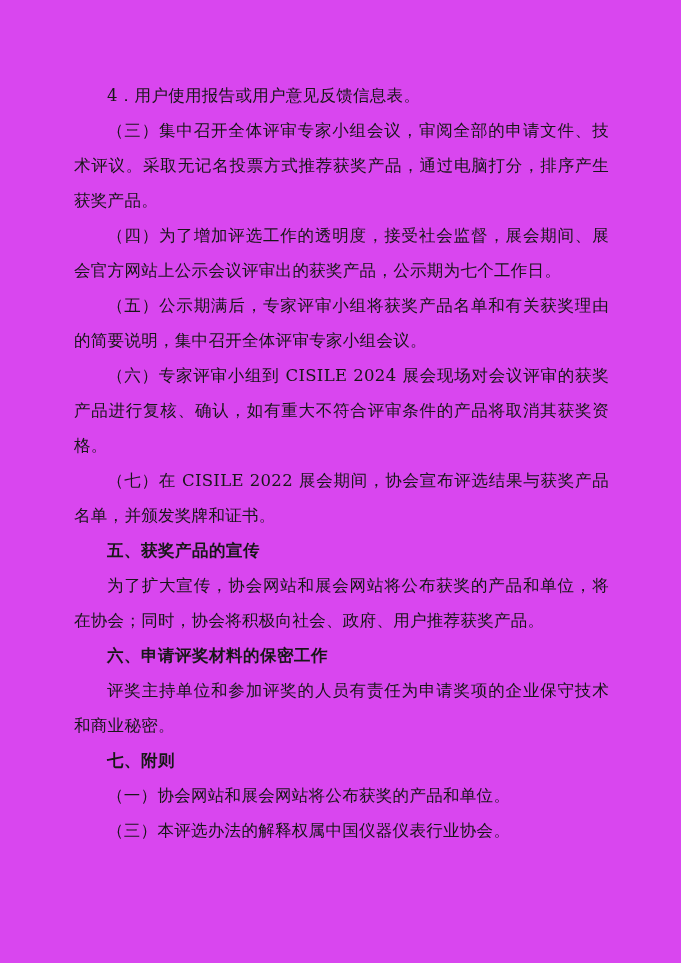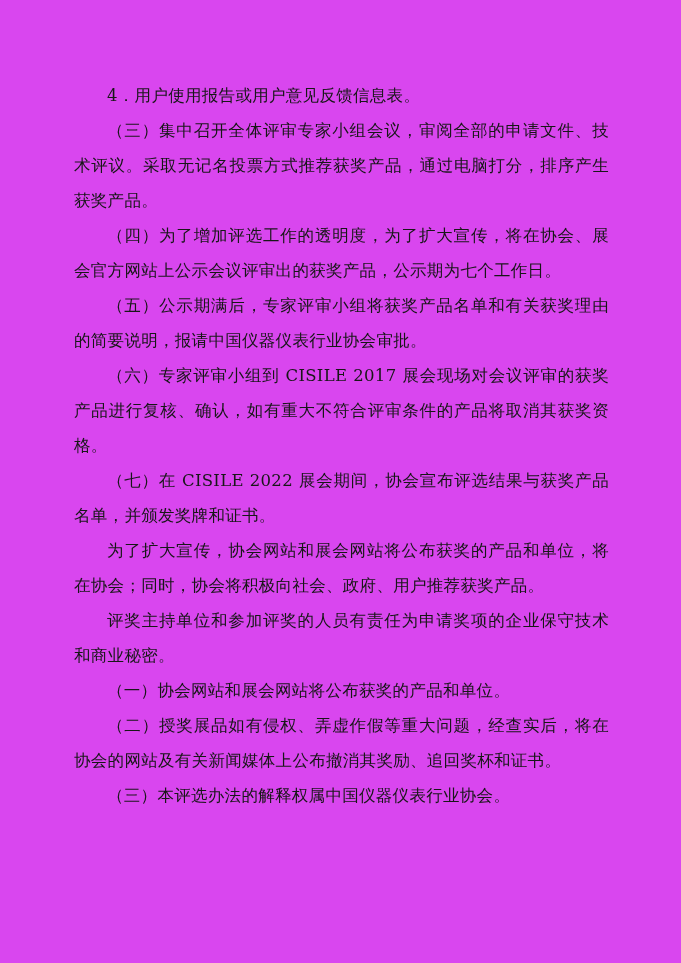--- a/index.html
+++ b/index.html
@@ -46,27 +46,29 @@
   }
 </style>
 </head>
 <body>
 
 <div class="page">
   <div class="doc-body">
 
     <p class="para">4．用户使用报告或用户意见反馈信息表。</p>
     <p class="para">（三）集中召开全体评审专家小组会议，审阅全部的申请文件、技术评议。采取无记名投票方式推荐获奖产品，通过电脑打分，排序产生获奖产品。</p>
-    <p class="para">（四）为了增加评选工作的透明度，为了扩大宣传，将在协会、展会官方网站上公示会议评审出的获奖产品，公示期为七个工作日。</p>
-    <p class="para">（五）公示期满后，专家评审小组将获奖产品名单和有关获奖理由的简要说明，报请中国仪器仪表行业协会审批。</p>
-    <p class="para">（六）专家评审小组到 CISILE  2017 展会现场对会议评审的获奖产品进行复核、确认，如有重大不符合评审条件的产品将取消其获奖资格。</p>
+    <p class="para">（四）为了增加评选工作的透明度，接受社会监督，展会期间、展会官方网站上公示会议评审出的获奖产品，公示期为七个工作日。</p>
+    <p class="para">（五）公示期满后，专家评审小组将获奖产品名单和有关获奖理由的简要说明，集中召开全体评审专家小组会议。</p>
+    <p class="para">（六）专家评审小组到 CISILE  2024 展会现场对会议评审的获奖产品进行复核、确认，如有重大不符合评审条件的产品将取消其获奖资格。</p>
     <p class="para">（七）在 CISILE  2022 展会期间，协会宣布评选结果与获奖产品名单，并颁发奖牌和证书。</p>
 
+    <p class="heading">五、获奖产品的宣传</p>
     <p class="para">为了扩大宣传，协会网站和展会网站将公布获奖的产品和单位，将在协会；同时，协会将积极向社会、政府、用户推荐获奖产品。</p>
 
+    <p class="heading">六、申请评奖材料的保密工作</p>
     <p class="para">评奖主持单位和参加评奖的人员有责任为申请奖项的企业保守技术和商业秘密。</p>
 
+    <p class="heading">七、附则</p>
     <p class="para">（一）协会网站和展会网站将公布获奖的产品和单位。</p>
-    <p class="para">（二）授奖展品如有侵权、弄虚作假等重大问题，经查实后，将在协会的网站及有关新闻媒体上公布撤消其奖励、追回奖杯和证书。</p>
     <p class="para">（三）本评选办法的解释权属中国仪器仪表行业协会。</p>
 
   </div>
 </div>
 
 </body></html>

